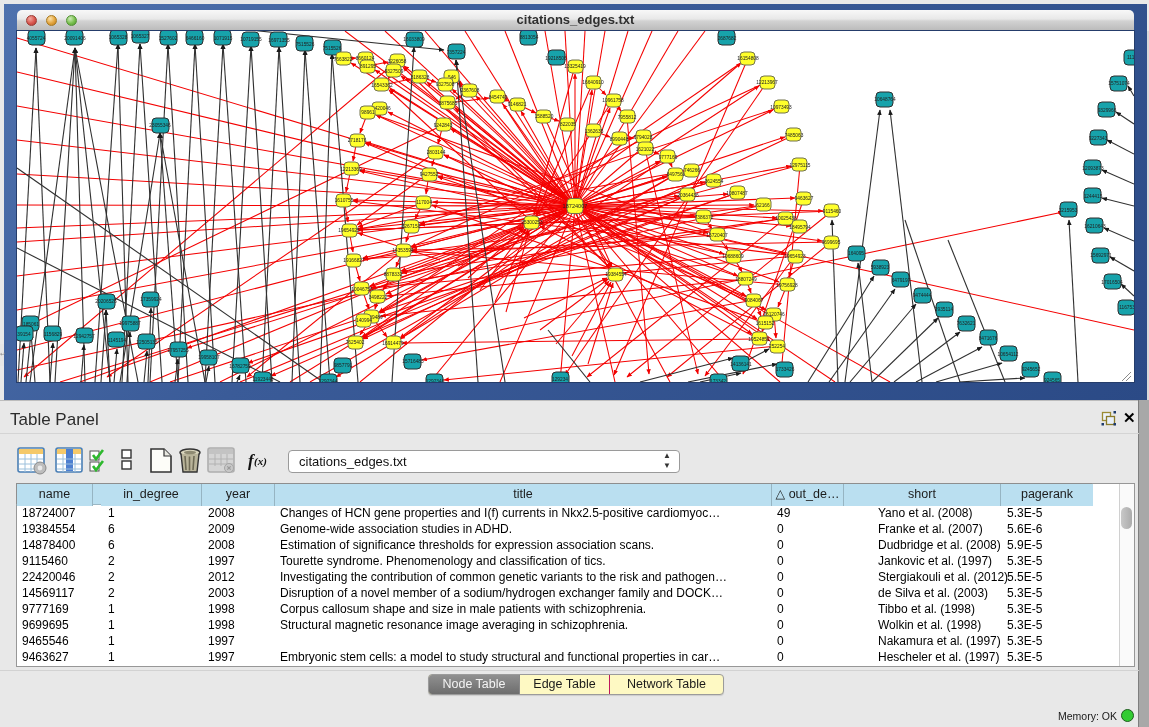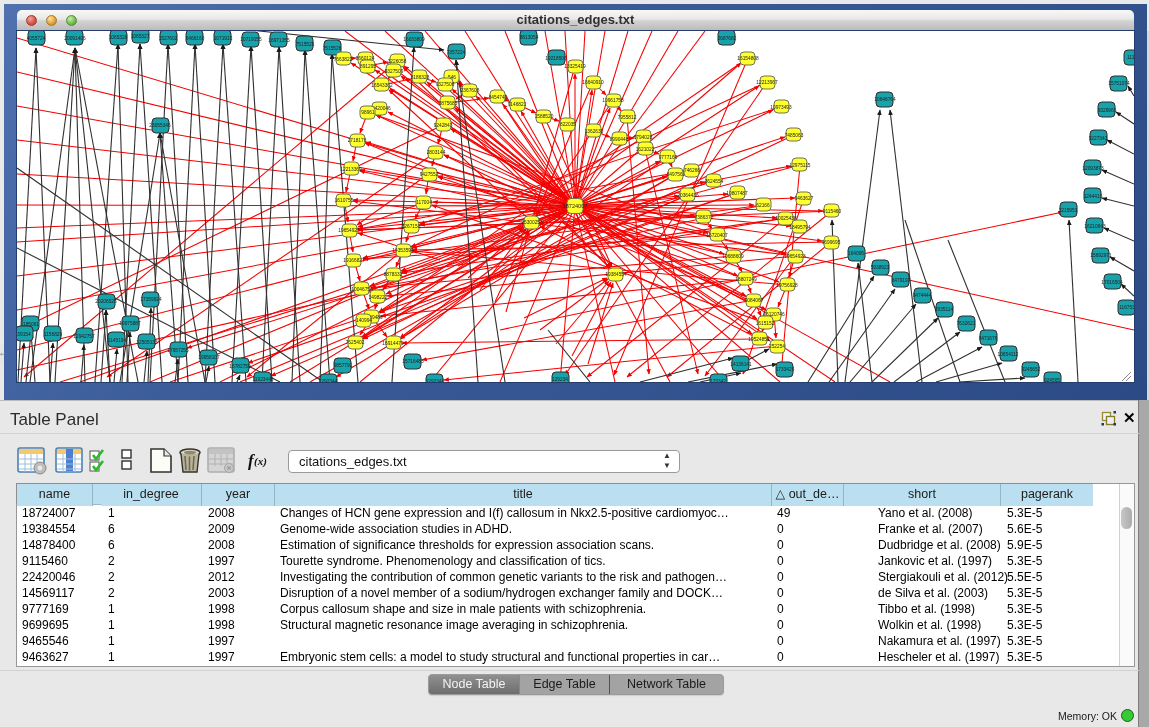--- a/index.html
+++ b/index.html
@@ -35,21 +35,21 @@
 .tr{position:absolute;left:16px;width:1076px;height:16px;font-size:12px;color:#000;line-height:15px}
 .tr span{position:absolute;white-space:nowrap;overflow:hidden}
 .c0{left:6px;width:80px}.c1{left:92px;width:100px}.c2{left:192px;width:70px}
 .c3{left:264px;width:492px}.c4{left:761px;width:66px}
 .c5{left:862px;width:157px;}.c6{left:991px;width:92px}
 
 #sbar{left:1119px;top:484px;width:15px;height:182px;background:#fafafa;border-left:1px solid #d0d0d0}
 #sthumb{left:1121px;top:507px;width:11px;height:22px;background:linear-gradient(90deg,#c8c8c8,#ababab);border-radius:6px}
 
 #tabline{left:0;top:670px;width:1139px;height:1px;background:#d2d2d2}
-#tabs{left:428px;top:674px;width:296px;height:21px;background:#a3a3a3;border:1px solid #9b9b9b;
+#tabs{left:428px;top:674px;width:296px;height:21px;background:#fef9c3;border:1px solid #9b9b9b;
  border-radius:4px;box-shadow:0 1px 1px rgba(0,0,0,.12)}
 .tab{position:absolute;top:0;height:19px;font-size:12.5px;line-height:19px;text-align:center;color:#1a1a1a}
 #tab1{left:0;width:91px;background:linear-gradient(#909090,#6d6d6d);color:#f4f4f4;border-radius:3px 0 0 3px;border-right:1px solid #888}
 #tab2{left:91px;width:90px;border-right:1px solid #be185d}
 #tab3{left:181px;width:113px}
 
 #mem{left:1058px;top:710px;font-size:10.5px;color:#1a1a1a}
 #memdot{left:1121px;top:709px;width:13px;height:13px;border-radius:50%;background:#33cc33;border:1.5px solid #1e5c1e}
 
 #flo{left:1101px;top:410px}
@@ -726,33 +726,33 @@
 <span class="th" style="left:185px;width:73px">year</span>
 <span class="th" style="left:258px;width:497px">title</span>
 <span class="th" style="left:755px;width:72px">△ out_de…</span>
 <span class="th" style="left:827px;width:157px">short</span>
 <span class="th" style="left:984px;width:92px;border-right:none">pagerank</span>
 </div>
 <div class="tr" style="top:506px">
     <span class="c0">18724007</span>
     <span class="c1">1</span>
     <span class="c2">2008</span>
-    <span class="c3">Changes of HCN gene expression and I(f) callosum in Nkx2.5-positive cardiomyoc…</span>
+    <span class="c3">Changes of HCN gene properties and I(f) currents in Nkx2.5-positive cardiomyoc…</span>
     <span class="c4">49</span>
     <span class="c5">Yano et al. (2008)</span>
     <span class="c6">5.3E-5</span>
   </div>
 <div class="tr" style="top:522px">
     <span class="c0">19384554</span>
     <span class="c1">6</span>
     <span class="c2">2009</span>
     <span class="c3">Genome-wide association studies in ADHD.</span>
     <span class="c4">0</span>
     <span class="c5">Franke et al. (2007)</span>
-    <span class="c6">5.6E-5</span>
+    <span class="c6">5.6E-6</span>
   </div>
 <div class="tr" style="top:538px">
     <span class="c0">14878400</span>
     <span class="c1">6</span>
     <span class="c2">2008</span>
     <span class="c3">Estimation of significance thresholds for expression association scans.</span>
     <span class="c4">0</span>
     <span class="c5">Dudbridge et al. (2008)</span>
     <span class="c6">5.9E-5</span>
   </div>

